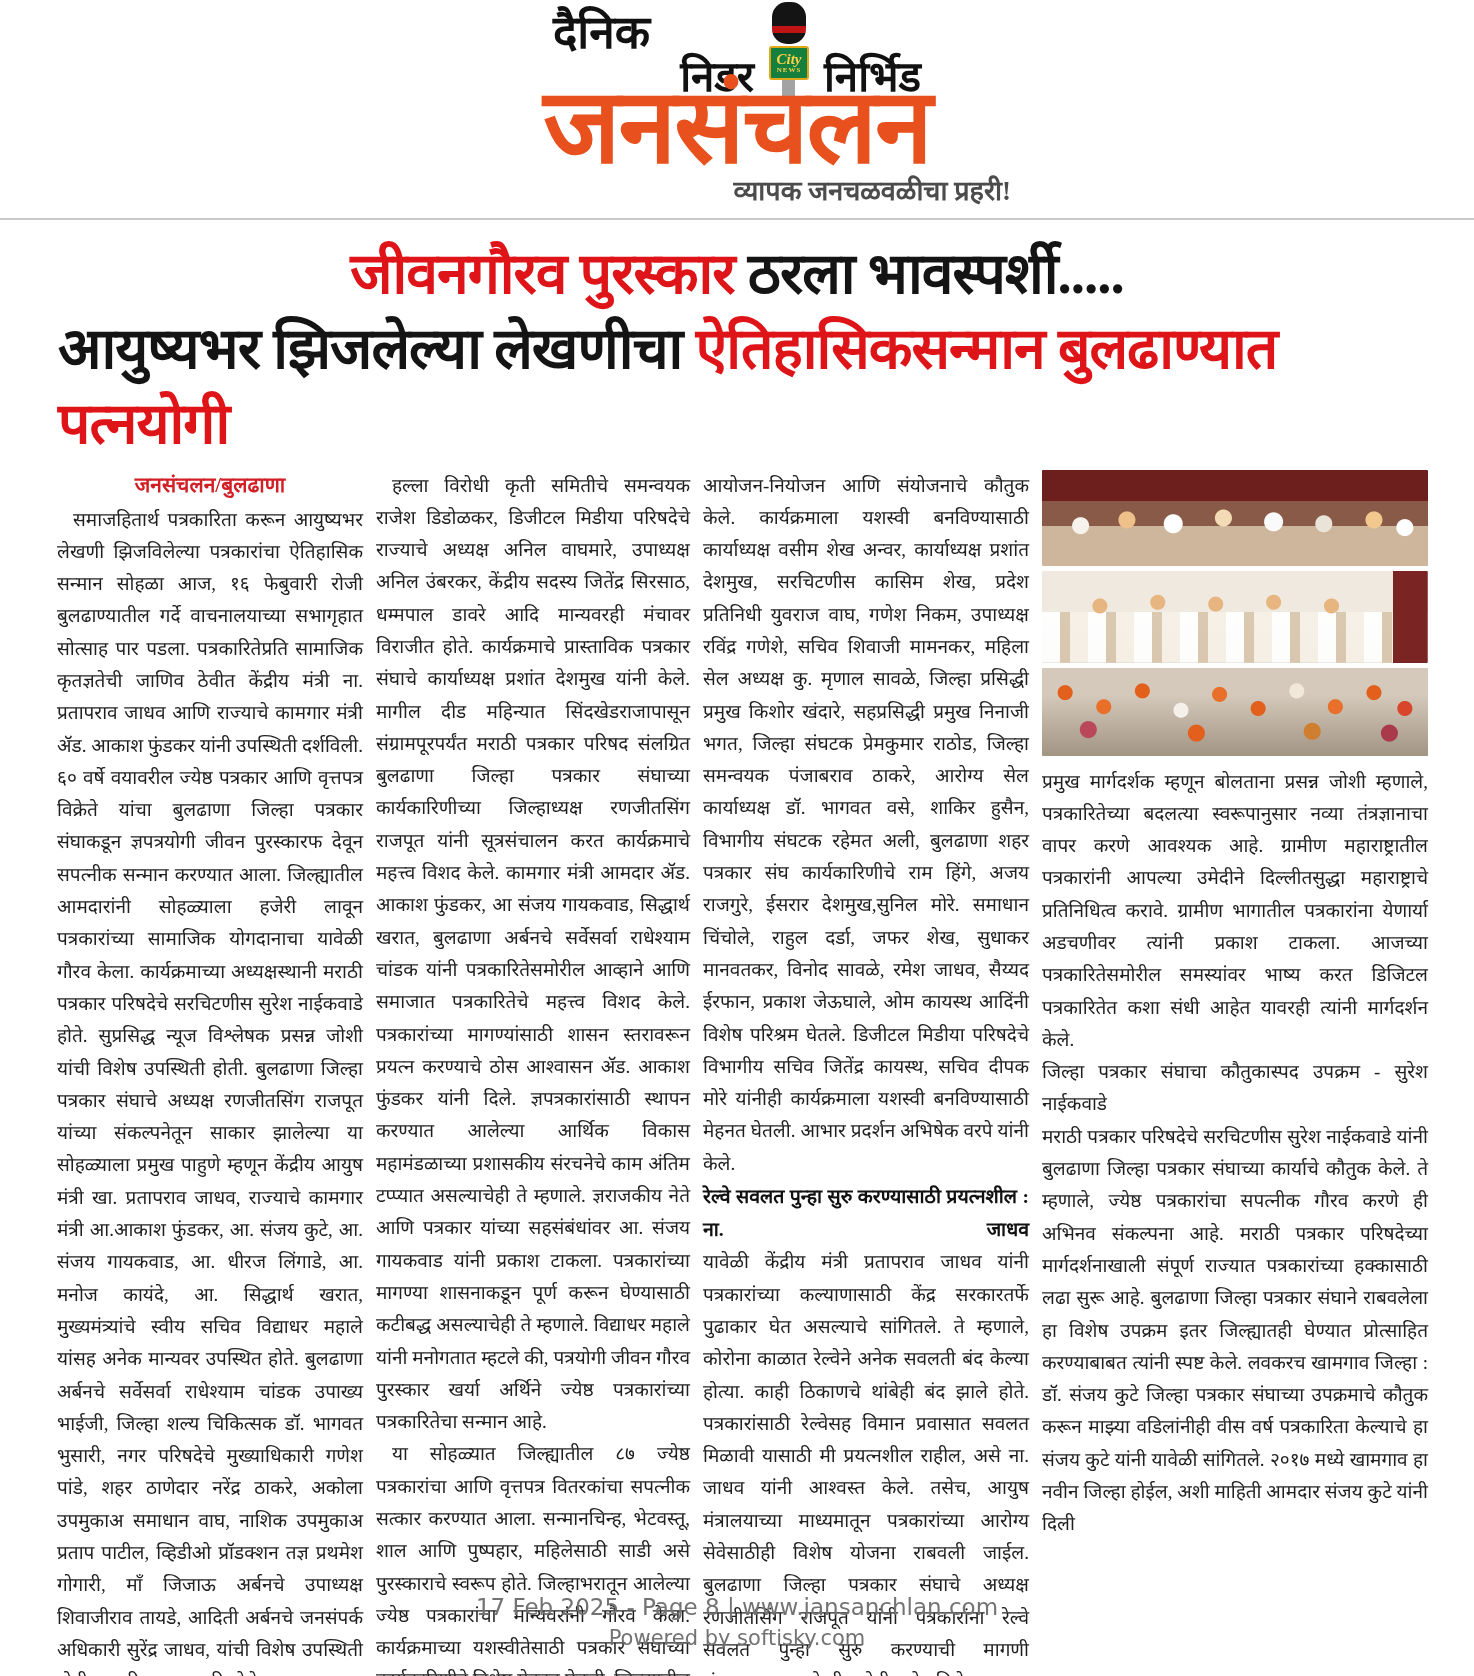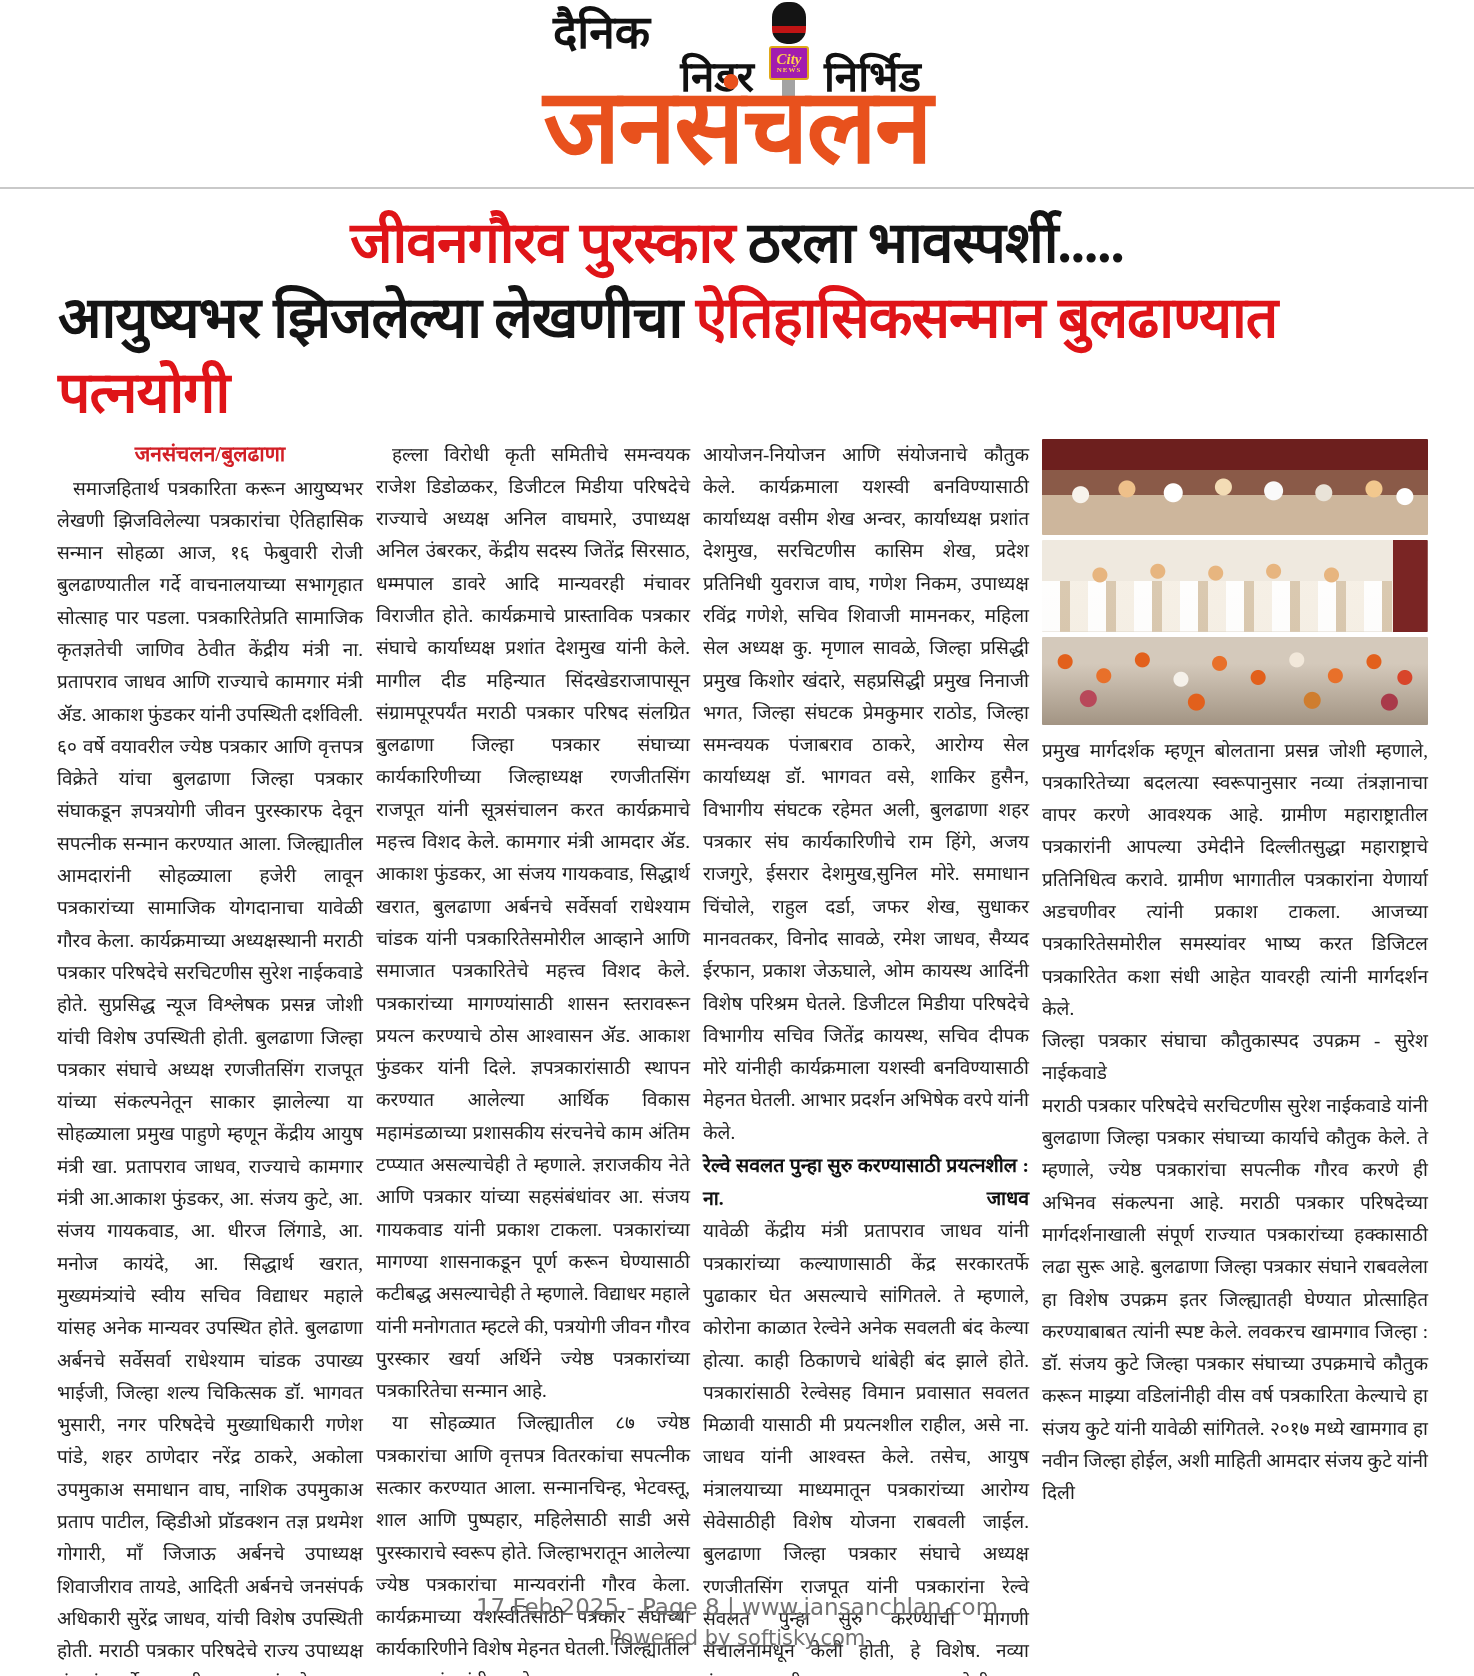--- a/index.html
+++ b/index.html
@@ -10,21 +10,21 @@
   }
   
   .masthead { width:560px; margin:0 auto; padding-top:10px; text-align:center; position:relative; }
   .mast-row1 { display:flex; justify-content:center; gap:30px; height:92px; }
   .daily { font-size:46px; font-weight:800; color:#111; line-height:1; padding-bottom:4px; }
   .badge-group { display:flex; align-items:flex-end; gap:14px; }
   .badge { font-size:42px; font-weight:800; color:#111; line-height:1; padding-bottom:4px; }
   .mic { display:flex; flex-direction:column; align-items:center; margin-top:-20px; width:42px; }
   .mic-head { width:34px; height:42px; border-radius:15px;
     background:linear-gradient(#141414 0 58%, #c01414 58% 74%, #141414 74% 100%); }
-  .mic-badge { width:40px; height:34px; background:#a21caf; border:2px solid #e0a818; border-radius:3px;
+  .mic-badge { width:40px; height:34px; background:#15803d; border:2px solid #e0a818; border-radius:3px;
     color:#ffd24a; font-size:15px; font-style:italic; font-weight:700; line-height:1.0;
     display:flex; flex-direction:column; justify-content:center; margin-top:2px; }
   .mic-badge .sub { font-size:7px; font-style:normal; letter-spacing:1px; }
   .mic-stem { width:13px; height:22px; background:#a3a3a3; }
   .logo-title { font-size:104px; font-weight:800; color:#e8511d; line-height:.95; margin-top:-24px; letter-spacing:-2px; }
   .tagline { text-align:right; font-size:27px; font-weight:700; color:#4c4c4c; margin-top:-6px; padding-right:6px; }
   .editor-line { font-size:22px; margin-top:12px; white-space:nowrap; }
   .editor-name { font-weight:800; color:#111; }
   .editor-email { color:#555; font-family:"DejaVu Sans","Liberation Sans",sans-serif; font-size:19px; }
   .mast-divider { border-bottom:2px solid #c9c9c9; margin-top:10px; width:1474px; margin-left:calc((560px - 1474px)/2); }
@@ -104,20 +104,21 @@
         <div class="mic-badge">
           <span>City</span>
           <span class="sub">NEWS</span>
         </div>
         <div class="mic-stem"></div>
       </div>
       <span class="badge">निर्भिड</span>
     </div>
   </div>
   <div class="logo-title">जनसंचलन</div>
+  <div class="tagline">व्यापक जनचळवळीचा प्रहरी!</div>
   <div class="mast-divider"></div>
 </div>
 
 <div class="headline">
   <div class="h-line h-line2">
     <span class="hl-red">जीवनगौरव पुरस्कार </span>
     <span class="hl-black">ठरला भावस्पर्शी.....</span>
   </div>
   <div class="h-line">
     <span class="hl-black">आयुष्यभर झिजलेल्या लेखणीचा </span>

